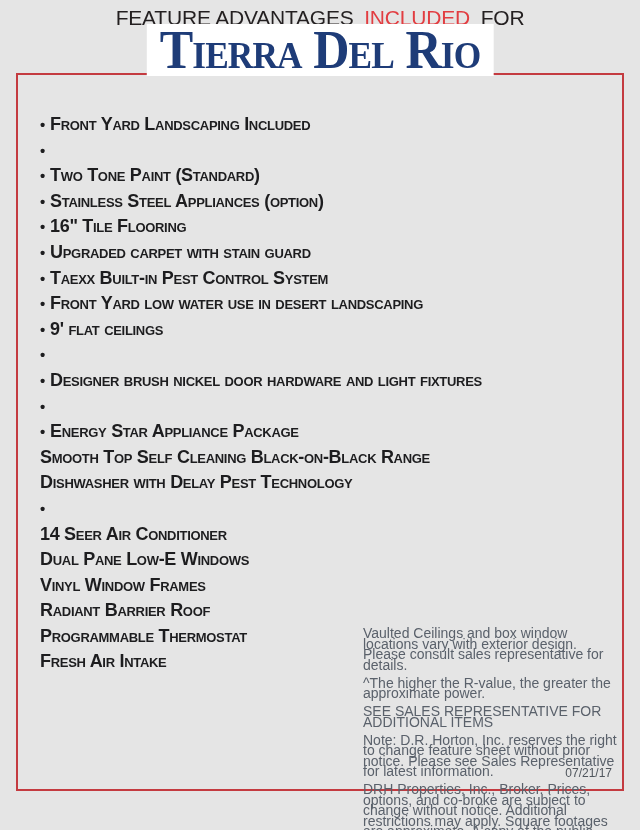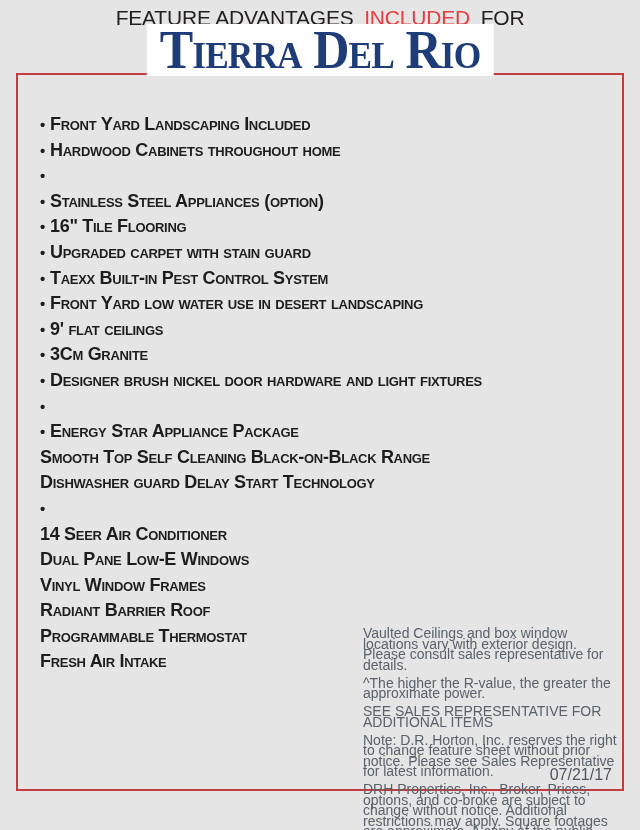--- a/index.html
+++ b/index.html
@@ -99,21 +99,21 @@
     line-height: 10.5px;
   }
   .fine-print p { margin-bottom: 7.5px; }
 
   .doc-date {
     position: absolute;
     top: 766px;
     right: 28px;
     z-index: 3;
     color: #4f555c;
-    font-size: 16px;
+    font-size: 12px;
     text-align: center;
   }
 </style>
 </head>
 <body>
 
 <div class="page">
 
   <div class="header-line">
     <span>FEATURE ADVANTAGES</span>
@@ -126,24 +126,24 @@
   <div class="red-frame"></div>
 
   <ul class="feature-list">
 
   <li class="feature-row">
         <span class="bullet">•</span>
         <span class="feature-text">Front Yard Landscaping Included</span>
       </li>
       <li class="feature-row">
         <span class="bullet">•</span>
-        <span class="feature-text">Hardwood Cabinets throughout home</span>
-      </li>
-      <li class="feature-row">
-        <span class="bullet">•</span>
+      </li>
+      <li class="feature-row">
+        <span class="bullet">•</span>
+        <span class="feature-text">Two Tone Paint (Standard)</span>
       </li>
       <li class="feature-row">
         <span class="bullet">•</span>
         <span class="feature-text">Stainless Steel Appliances (option)</span>
       </li>
       <li class="feature-row">
         <span class="bullet">•</span>
         <span class="feature-text">16" Tile Flooring</span>
       </li>
       <li class="feature-row">
@@ -157,40 +157,39 @@
       <li class="feature-row">
         <span class="bullet">•</span>
         <span class="feature-text">Front Yard low water use in desert landscaping</span>
       </li>
       <li class="feature-row">
         <span class="bullet">•</span>
         <span class="feature-text">9' flat ceilings</span>
       </li>
       <li class="feature-row">
         <span class="bullet">•</span>
-        <span class="feature-text">3Cm Granite</span>
       </li>
       <li class="feature-row">
         <span class="bullet">•</span>
         <span class="feature-text">Designer brush nickel door hardware and light fixtures</span>
       </li>
       <li class="feature-row">
         <span class="bullet">•</span>
       </li>
       <li class="feature-row">
         <span class="bullet">•</span>
         <span class="feature-text">Energy Star Appliance Package</span>
       </li>
       <li class="feature-row indent">
 
         <span class="feature-text">Smooth Top Self Cleaning Black-on-Black Range</span>
       </li>
       <li class="feature-row indent">
 
-        <span class="feature-text">Dishwasher guard Delay Start Technology</span>
+        <span class="feature-text">Dishwasher with Delay Pest Technology</span>
       </li>
       <li class="feature-row">
         <span class="bullet">•</span>
       </li>
       <li class="feature-row indent">
 
         <span class="feature-text">14 Seer Air Conditioner</span>
       </li>
       <li class="feature-row indent">
 

